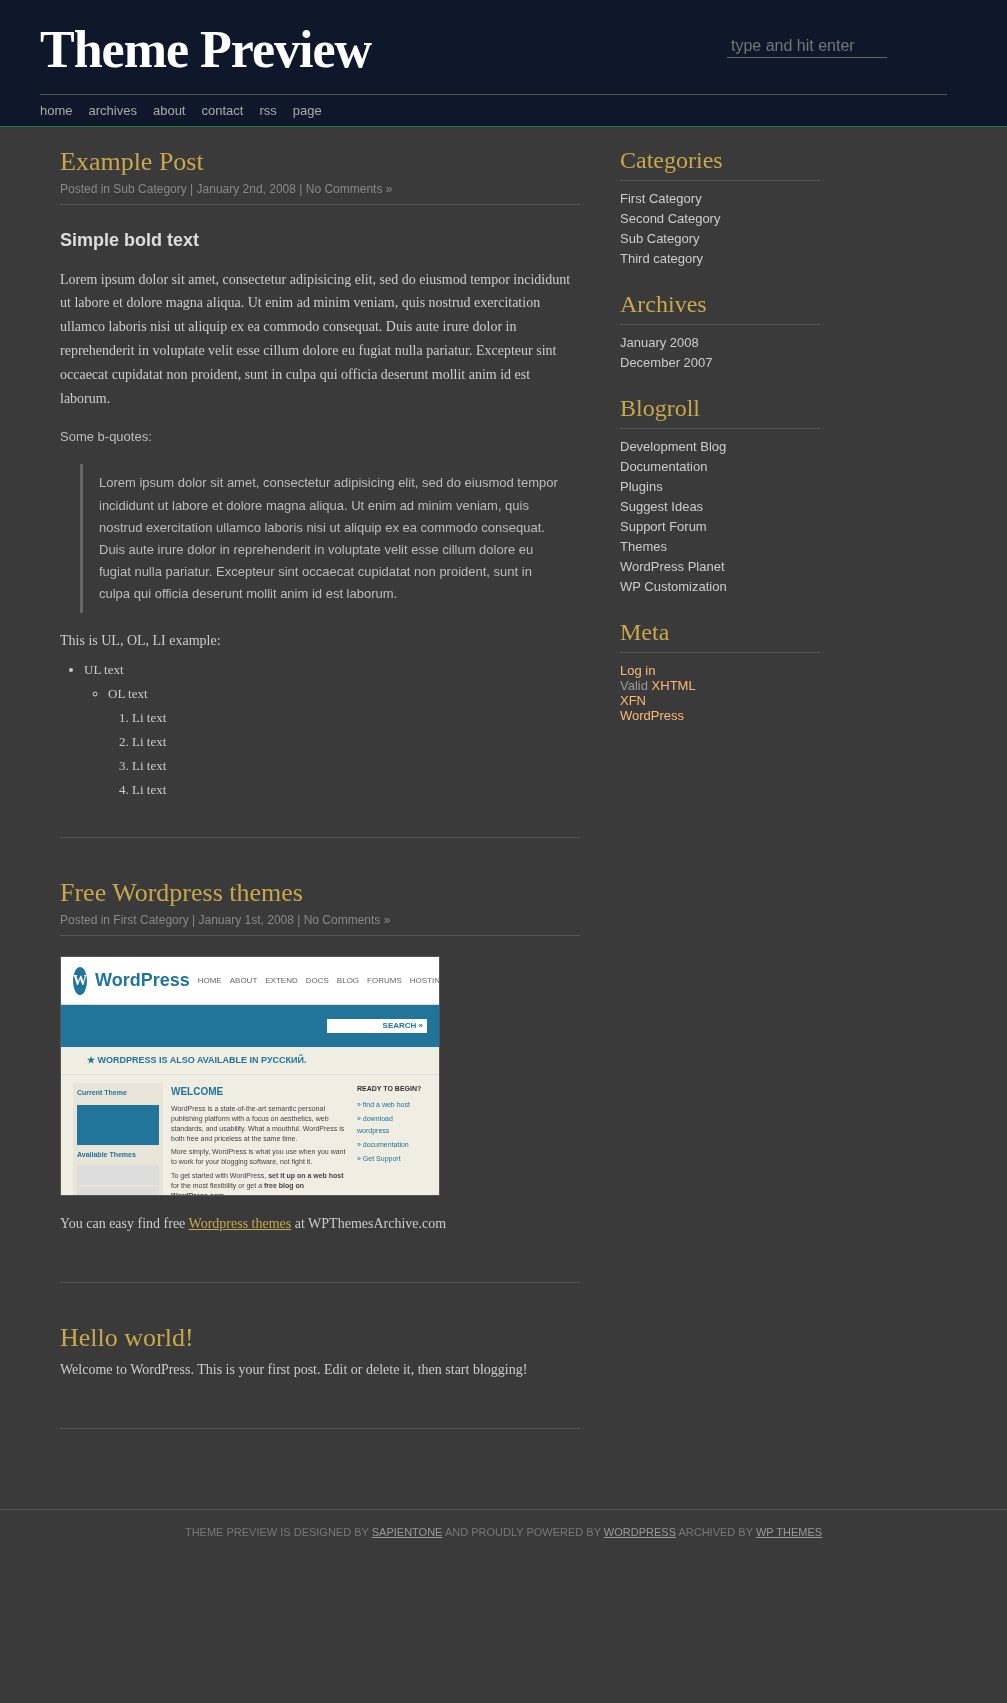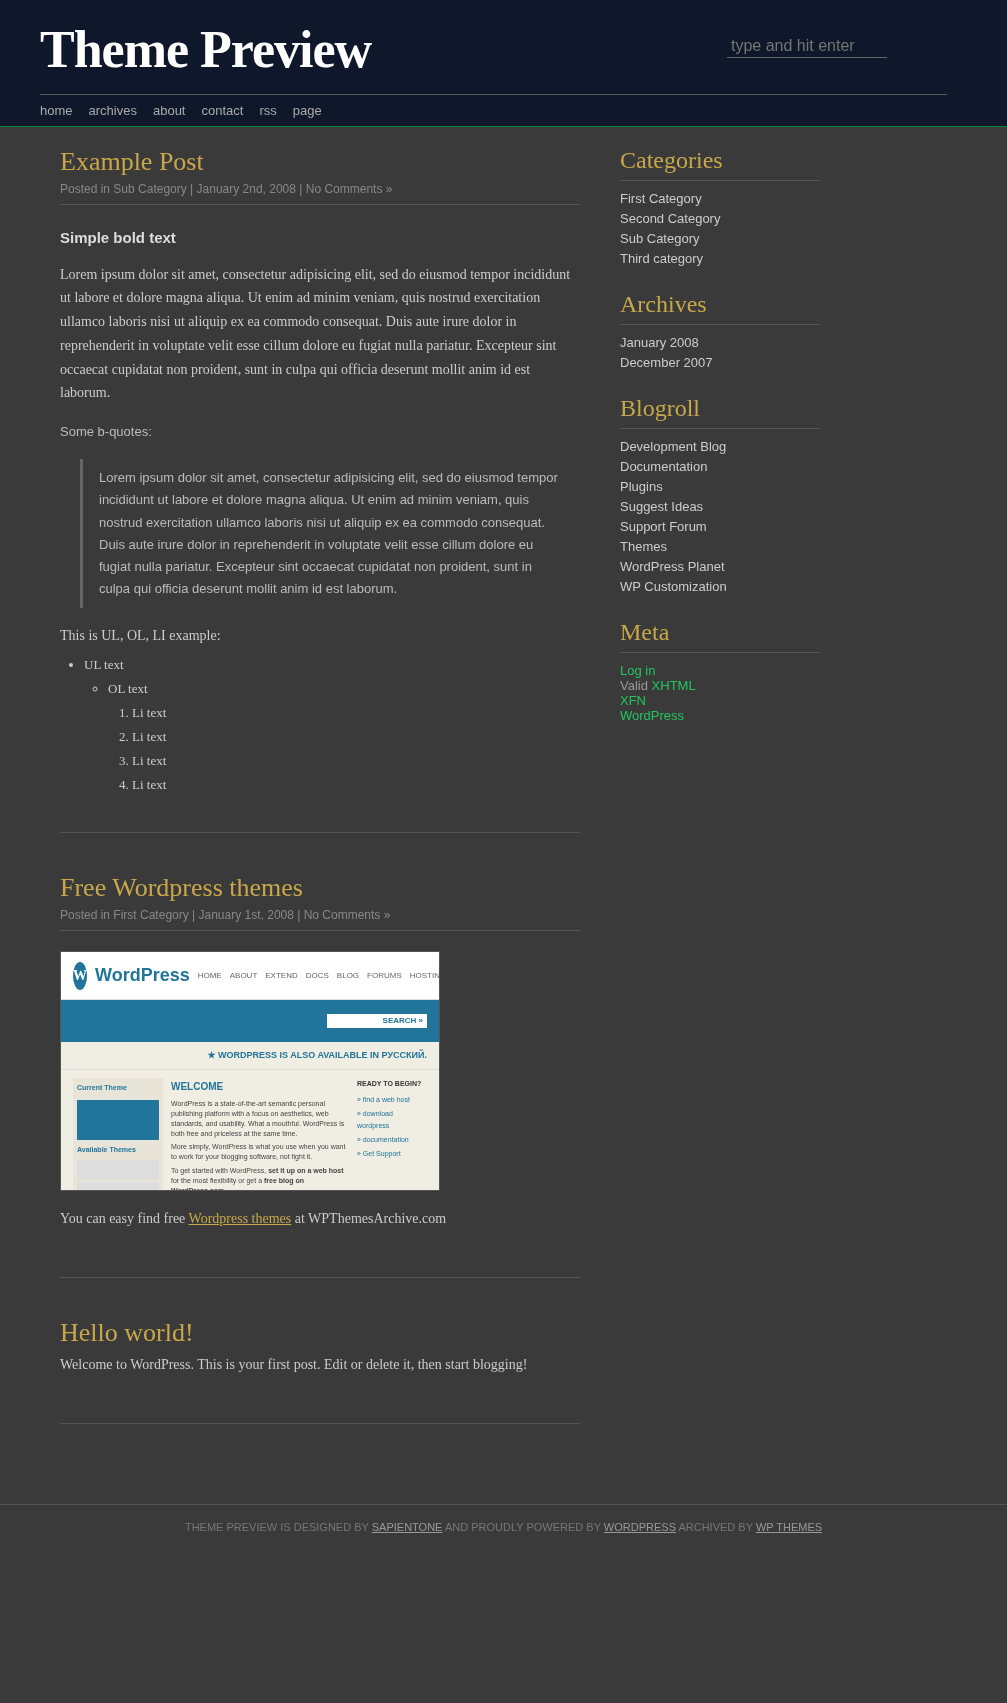--- a/index.html
+++ b/index.html
@@ -96,21 +96,21 @@
       font-family: Arial, sans-serif;
       margin-bottom: 20px;
       border-bottom: 1px solid #555;
       padding-bottom: 8px;
     }
     .post-content {
       color: #ccc;
       line-height: 1.7;
     }
     .post-content h3 {
-      font-size: 15px;
+      font-size: 18px;
       color: #ddd;
       margin-bottom: 12px;
       font-family: Arial, sans-serif;
     }
     .post-content p {
       margin-bottom: 16px;
       font-size: 14px;
     }
     .post-content .blockquote-section {
       margin: 10px 0 16px 0;
@@ -227,21 +227,21 @@
       color: #ccc;
       font-family: Arial, sans-serif;
       font-size: 13px;
     }
 
     .meta-links {
       font-family: Arial, sans-serif;
       font-size: 13px;
       color: #ccc;
     }
-    .meta-links a { color: #22c55e; text-align: right; }
+    .meta-links a { color: #fdba74; text-align: right; }
     .meta-links span { color: #999; }
 
     
     #footer {
       margin-top: 40px;
       border-top: 1px solid #555;
       padding: 16px 60px;
       text-align: center;
       font-size: 11px;
       font-family: Arial, sans-serif;
@@ -324,21 +324,21 @@
                 <span style="font-size:8px; color:#666; font-family:Arial;">FORUMS</span>
                 <span style="font-size:8px; color:#666; font-family:Arial;">HOSTING</span>
 
               </div>
             </div>
             <div style="background:#21759b; padding:14px 12px; display:flex; justify-content:flex-end;">
               <div style="background:#fff; width:100px; height:14px; display:flex; align-items:center; justify-content:flex-end; padding-right:4px;">
                 <span style="font-size:8px; color:#21759b; font-family:Arial; font-weight:bold;">SEARCH »</span>
               </div>
             </div>
-            <div style="background:#f0ede3; padding:6px 12px; font-size:9px; color:#21759b; font-family:Arial; font-weight:bold; border-bottom:1px solid #ddd; text-align:right;">
+            <div style="background:#f0ede3; padding:6px 26px; font-size:9px; color:#21759b; font-family:Arial; font-weight:bold; border-bottom:1px solid #ddd; text-align:left;">
               ★ WORDPRESS IS ALSO AVAILABLE IN РУССКИЙ.
             </div>
             <div class="wp-body">
               <div class="wp-sidebar-small">
                 <div style="font-weight:bold; color:#21759b; margin-bottom:6px;">Current Theme</div>
                 <div style="background:#21759b; height:40px; margin-bottom:4px;"></div>
                 <div style="font-weight:bold; color:#21759b; margin-bottom:4px;">Available Themes</div>
                 <div style="background:#ddd; height:20px; margin-bottom:2px;"></div>
                 <div style="background:#ddd; height:20px; margin-bottom:2px;"></div>
               </div>

